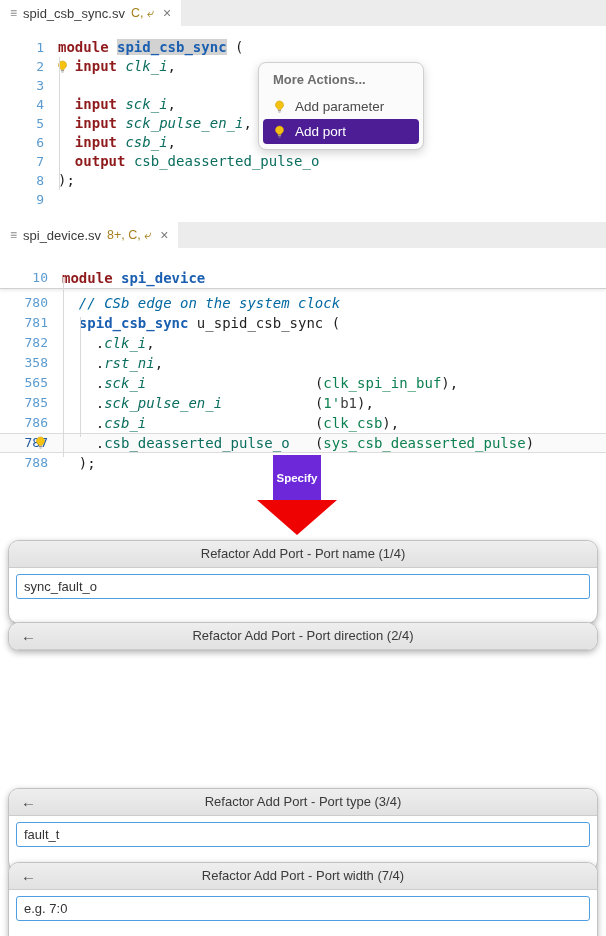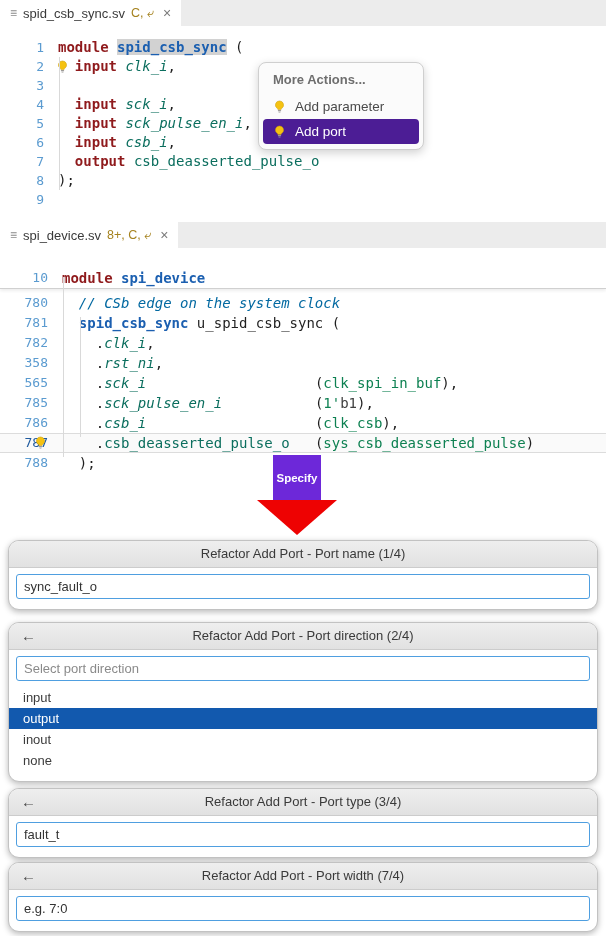--- a/index.html
+++ b/index.html
@@ -59,21 +59,21 @@
   .shaft span{color:#fff;font-weight:bold;font-size:11.5px;}
   .head{width:0;height:0;border-left:40px solid transparent;border-right:40px solid transparent;
         border-top:35px solid #ee0202;}
 
   
   .dialog{position:absolute;left:8px;width:590px;background:#fff;border:1px solid #c2c2c2;
     border-radius:11px;box-shadow:0 2px 6px rgba(0,0,0,.28);overflow:hidden;box-sizing:border-box;}
   .dlg-header{position:relative;height:26px;line-height:26px;background:linear-gradient(#eeeeee,#e1e1e1);
     border-bottom:1px solid #cccccc;text-align:center;font-size:13px;color:#3a3a3a;}
   .back{position:absolute;left:12px;top:0;font-size:15px;color:#4a4a4a;cursor:pointer;}
-  .dlg-body{padding-bottom:10px;}
+  .dlg-body{padding-bottom:24px;}
   .din{display:block;width:calc(100% - 14px);margin:6px 7px 0 7px;height:25px;
     border:1.5px solid #4f9fe0;border-radius:3px;padding:0 7px;font-size:13px;color:#333;
     box-sizing:border-box;font-family:"Liberation Sans",sans-serif;outline:none;background:#fff;}
   .din::placeholder{color:#8a8a8a;opacity:1;}
   .optlist{margin-top:6px;}
   .opt{height:21px;line-height:21px;padding-left:14px;font-size:13px;color:#3c3c3c;cursor:pointer;}
   .opt.selected{background:#1259ae;color:#fff;}
 </style>
 </head>
 <body>
@@ -225,29 +225,20 @@
 
   <div id="dialogs">
       <div class="dialog" style="top: 540px;">
         <div class="dlg-header"><span>Refactor Add Port - Port name (1/4)</span></div>
         <div class="dlg-body">
           <input class="din" type="text" value="sync_fault_o" style="">
         </div>
       </div>
       <div class="dialog" style="top: 622px;">
         <div class="dlg-header"><span class="back">←</span><span>Refactor Add Port - Port direction (2/4)</span></div>
-        <div class="dlg-body">
-          <input class="din" type="text" placeholder="Select port direction" style="">
-          <div class="optlist">
-            <div class="opt">input</div>
-            <div class="opt selected">output</div>
-            <div class="opt">inout</div>
-            <div class="opt">none</div>
-          </div>
-        </div>
       </div>
       <div class="dialog" style="top: 788px;">
         <div class="dlg-header"><span class="back">←</span><span>Refactor Add Port - Port type (3/4)</span></div>
         <div class="dlg-body">
           <input class="din" type="text" value="fault_t" style="">
         </div>
       </div>
       <div class="dialog" style="top: 862px;">
         <div class="dlg-header"><span class="back">←</span><span>Refactor Add Port - Port width (7/4)</span></div>
         <div class="dlg-body">

